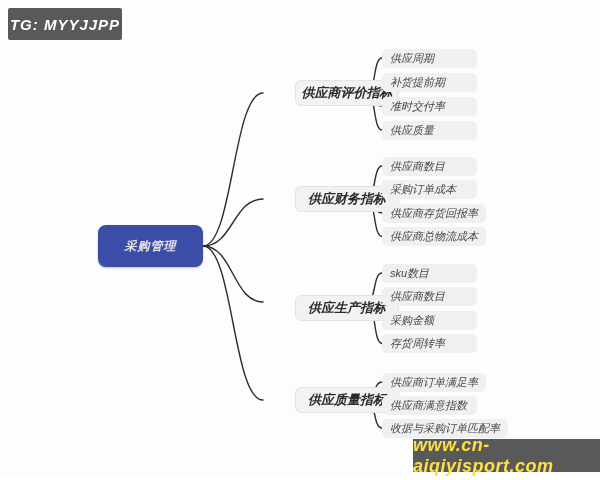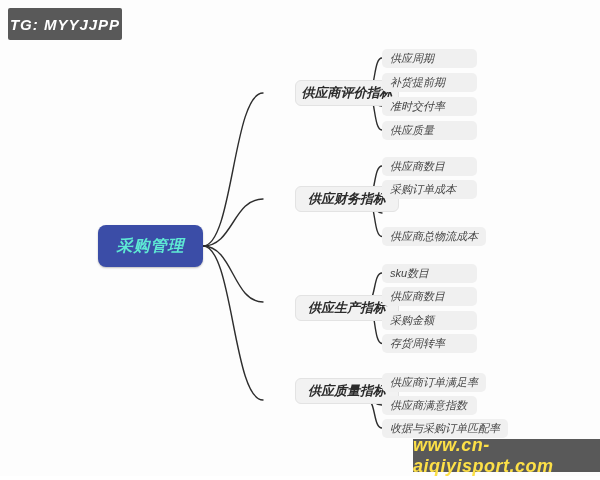--- a/index.html
+++ b/index.html
@@ -10,21 +10,21 @@
 
   .badge{
     position:absolute;left:8px;top:8px;width:114px;height:32px;
     background:#595959;color:#ffffff;font-weight:bold;font-size:15px;
     letter-spacing:1px;display:flex;align-items:center;justify-content:center;
     border-radius:2px;
   }
 
   .root-node{
     position:absolute;left:98px;top:225px;width:105px;height:42px;
-    background:#3B4DA7;color:#5eead4;font-weight:bold;font-size:16px;
+    background:#3B4DA7;color:#e5e5e5;font-weight:bold;font-size:12px;
     display:flex;align-items:center;justify-content:center;
     border-radius:8px;letter-spacing:1px;
     box-shadow:0 1px 2px rgba(0,0,0,0.25);
   }
 
   .branch-label{
     position:absolute;left:263px;width:104px;height:26px;
     background:#f2f2f2;border:1px solid #e3e3e3;border-radius:6px;
     color:#2b2b2b;font-weight:bold;font-size:13px;
     display:flex;align-items:center;justify-content:center;
@@ -78,28 +78,29 @@
 
   <div class="branch-label" style="top:80px">供应商评价指标</div>
   <div class="leaf-node" style="top:48.5px">供应周期</div>
   <div class="leaf-node" style="top:72.5px">补货提前期</div>
   <div class="leaf-node" style="top:96.5px">准时交付率</div>
   <div class="leaf-node" style="top:120.5px">供应质量</div>
 
   <div class="branch-label" style="top:186px">供应财务指标</div>
   <div class="leaf-node" style="top:156.5px">供应商数目</div>
   <div class="leaf-node" style="top:180px">采购订单成本</div>
+  <div class="leaf-node" style="top:203.5px">供应商存货回报率</div>
   <div class="leaf-node" style="top:227px">供应商总物流成本</div>
 
   <div class="branch-label" style="top:295px">供应生产指标</div>
   <div class="leaf-node" style="top:287px">供应商数目</div>
   <div class="leaf-node" style="top:263.5px">sku数目</div>
   <div class="leaf-node" style="top:310.5px">采购金额</div>
   <div class="leaf-node" style="top:334px">存货周转率</div>
 
-  <div class="branch-label" style="top:378px">供应质量指标</div>
+  <div class="branch-label" style="top:387px">供应质量指标</div>
   <div class="leaf-node" style="top:372.5px">供应商订单满足率</div>
   <div class="leaf-node" style="top:395.5px">供应商满意指数</div>
   <div class="leaf-node" style="top:418.5px">收据与采购订单匹配率</div>
 
   <div class="watermark">www.cn-aiqiyisport.com</div>
 
 </div>
 
 </body></html>

